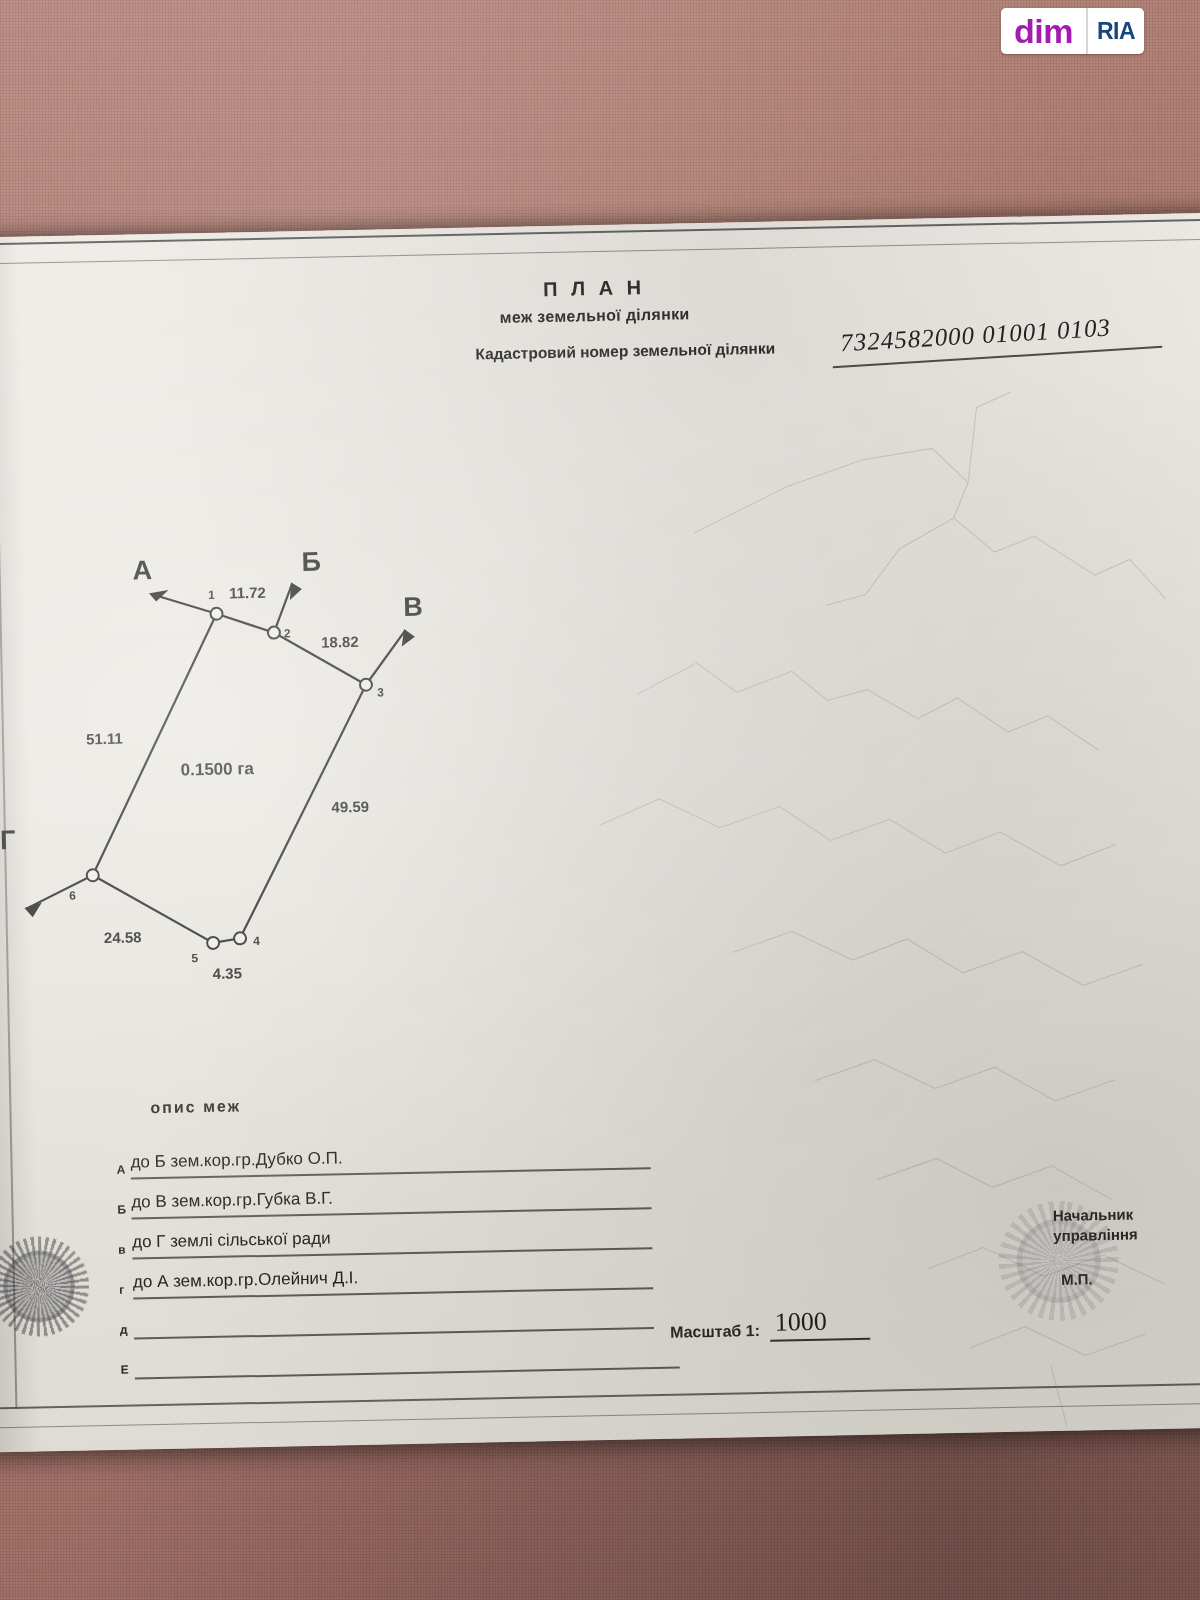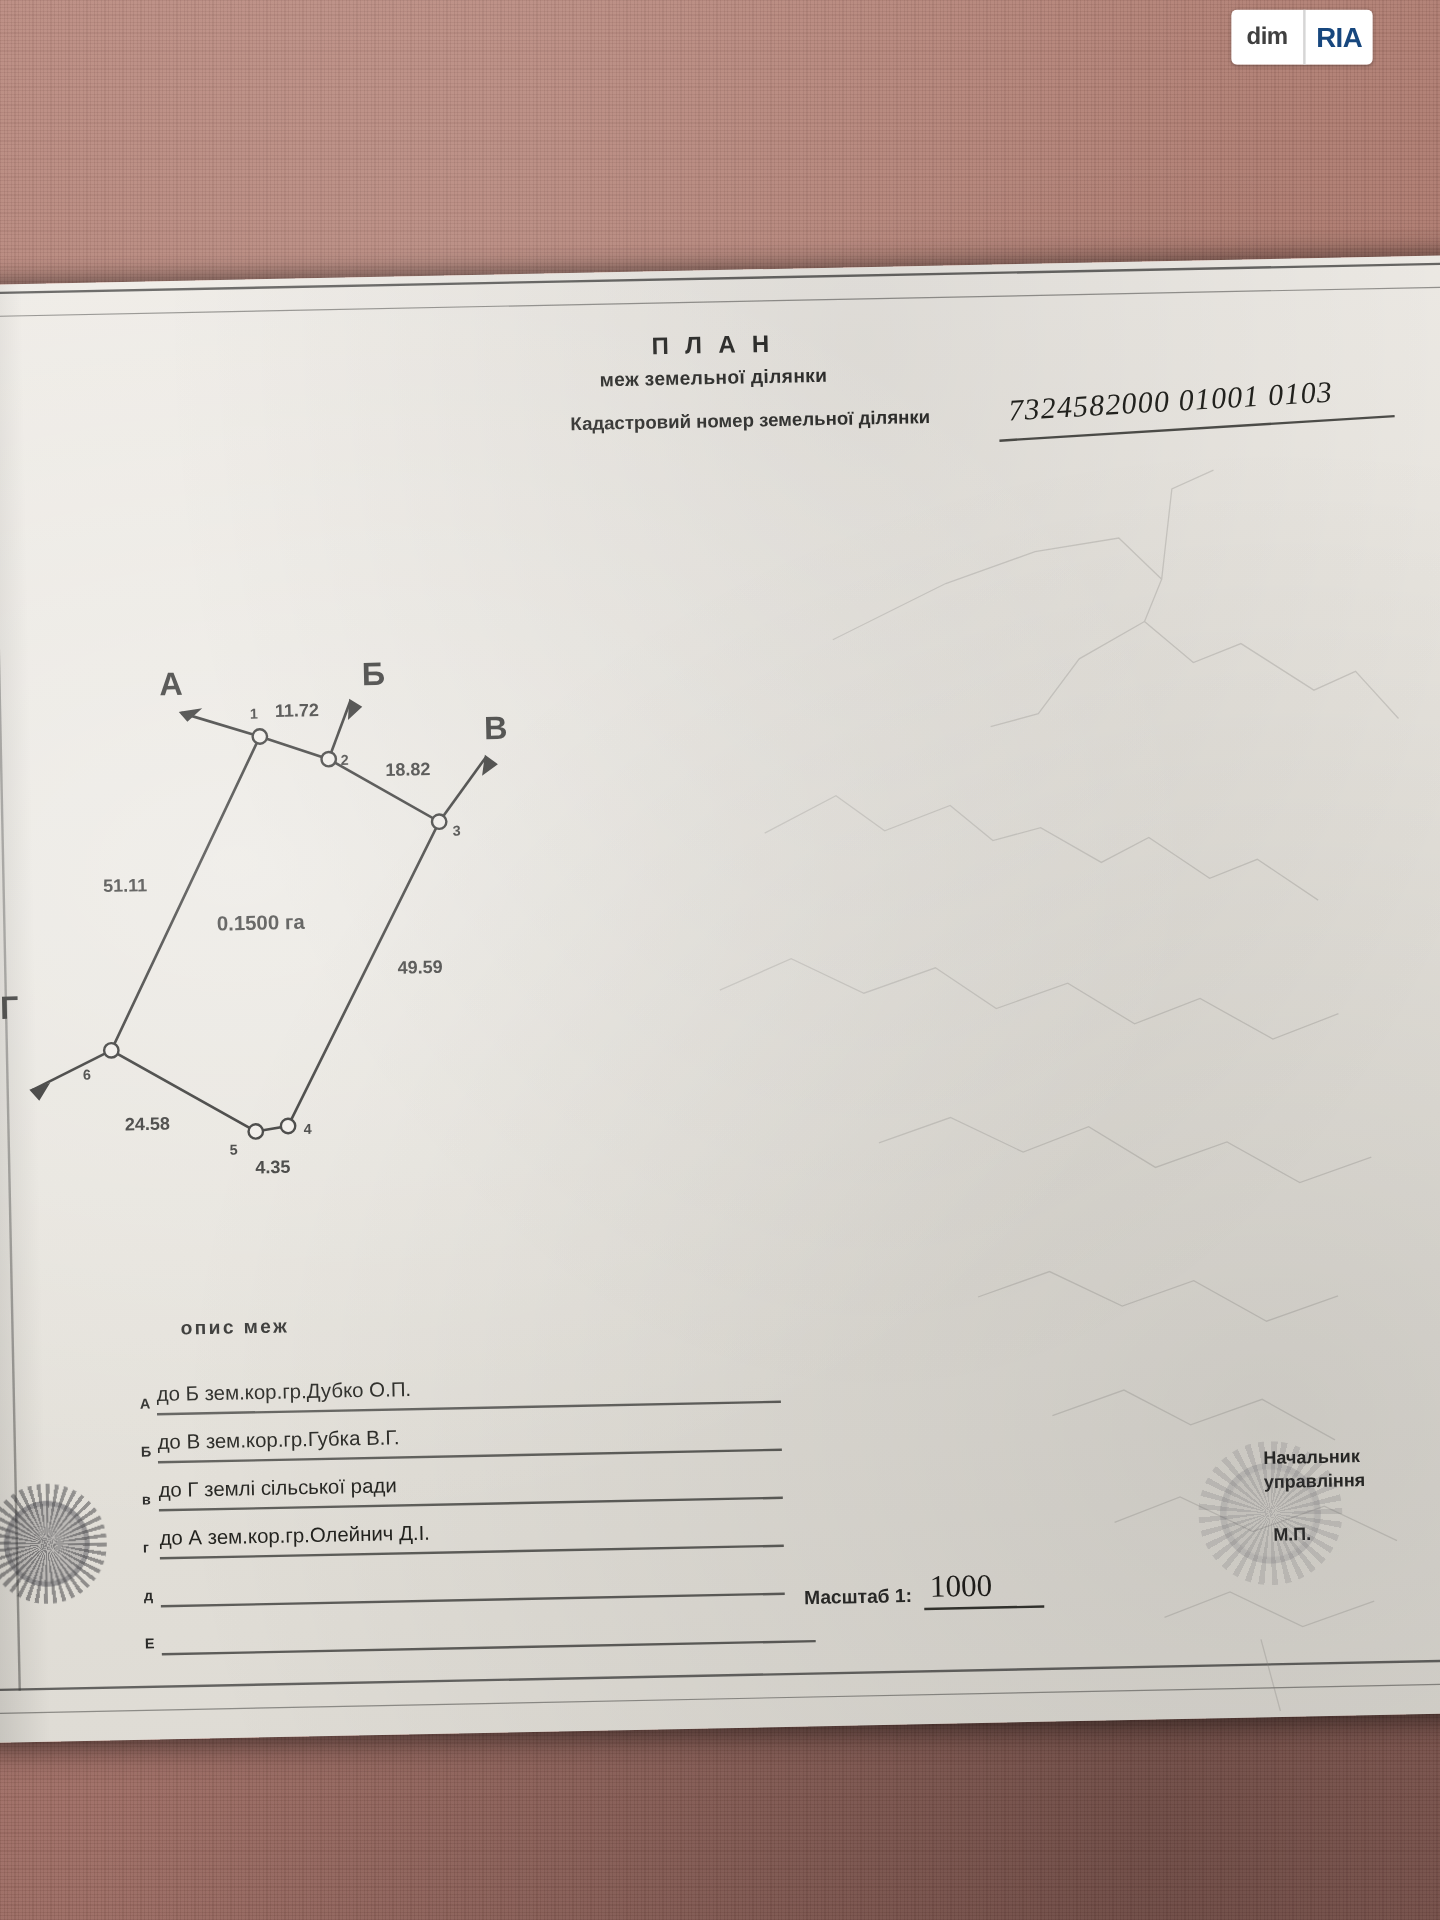--- a/index.html
+++ b/index.html
@@ -119,21 +119,21 @@
     font-size:52px;color:#3d3d52;opacity:.55;transform:rotate(8deg);
   }
 
   
   #wm{
     position:absolute;right:56px;top:8px;display:flex;align-items:stretch;
     height:46px;border-radius:5px;overflow:hidden;
     box-shadow:0 1px 3px rgba(0,0,0,.3);
   }
   #wm .l{background:#ffffff;display:flex;align-items:center;justify-content:center;padding:0 13px;}
-  #wm .l span{font-size:20px;font-weight:bold;color:#404040;letter-spacing:-.5px;}
+  #wm .l span{font-size:34px;font-weight:bold;color:#a21caf;letter-spacing:-.5px;}
   #wm .r{background:#ffffff;display:flex;align-items:center;justify-content:center;padding:0 9px;border-left:2px solid #d6d6d6;}
   #wm .r span{font-size:23px;font-weight:bold;color:#17477e;letter-spacing:-.5px;}
 </style>
 </head>
 <body>
 
 <div id="bg"></div>
 
 <div id="sheet">
 

